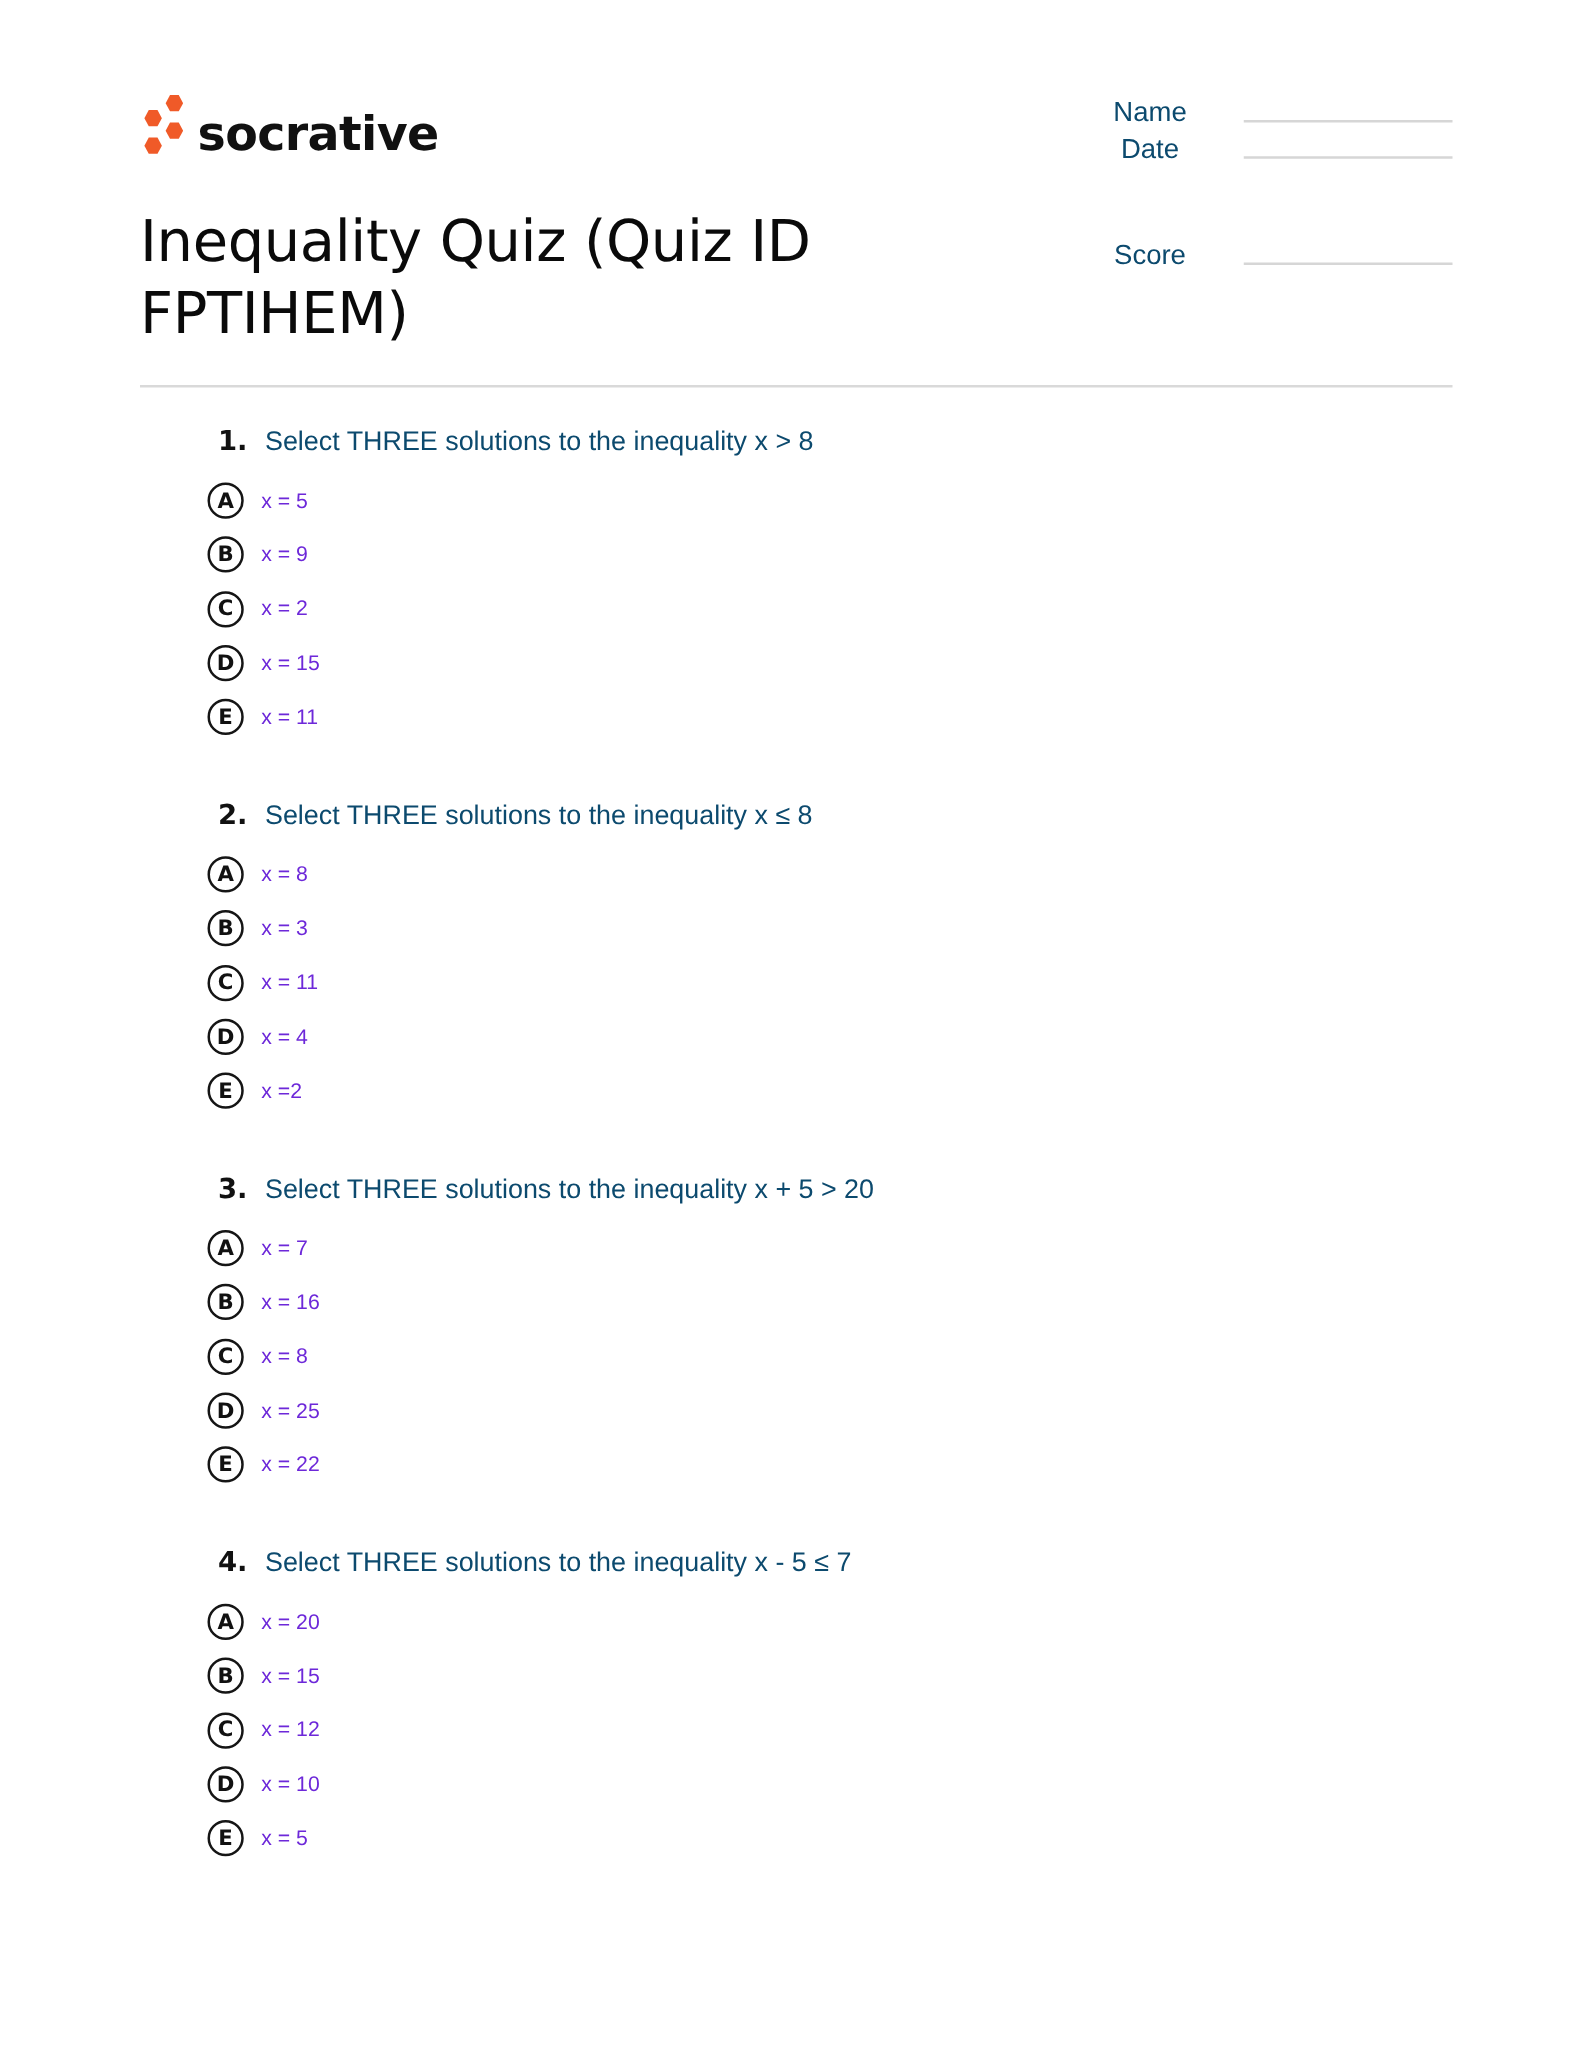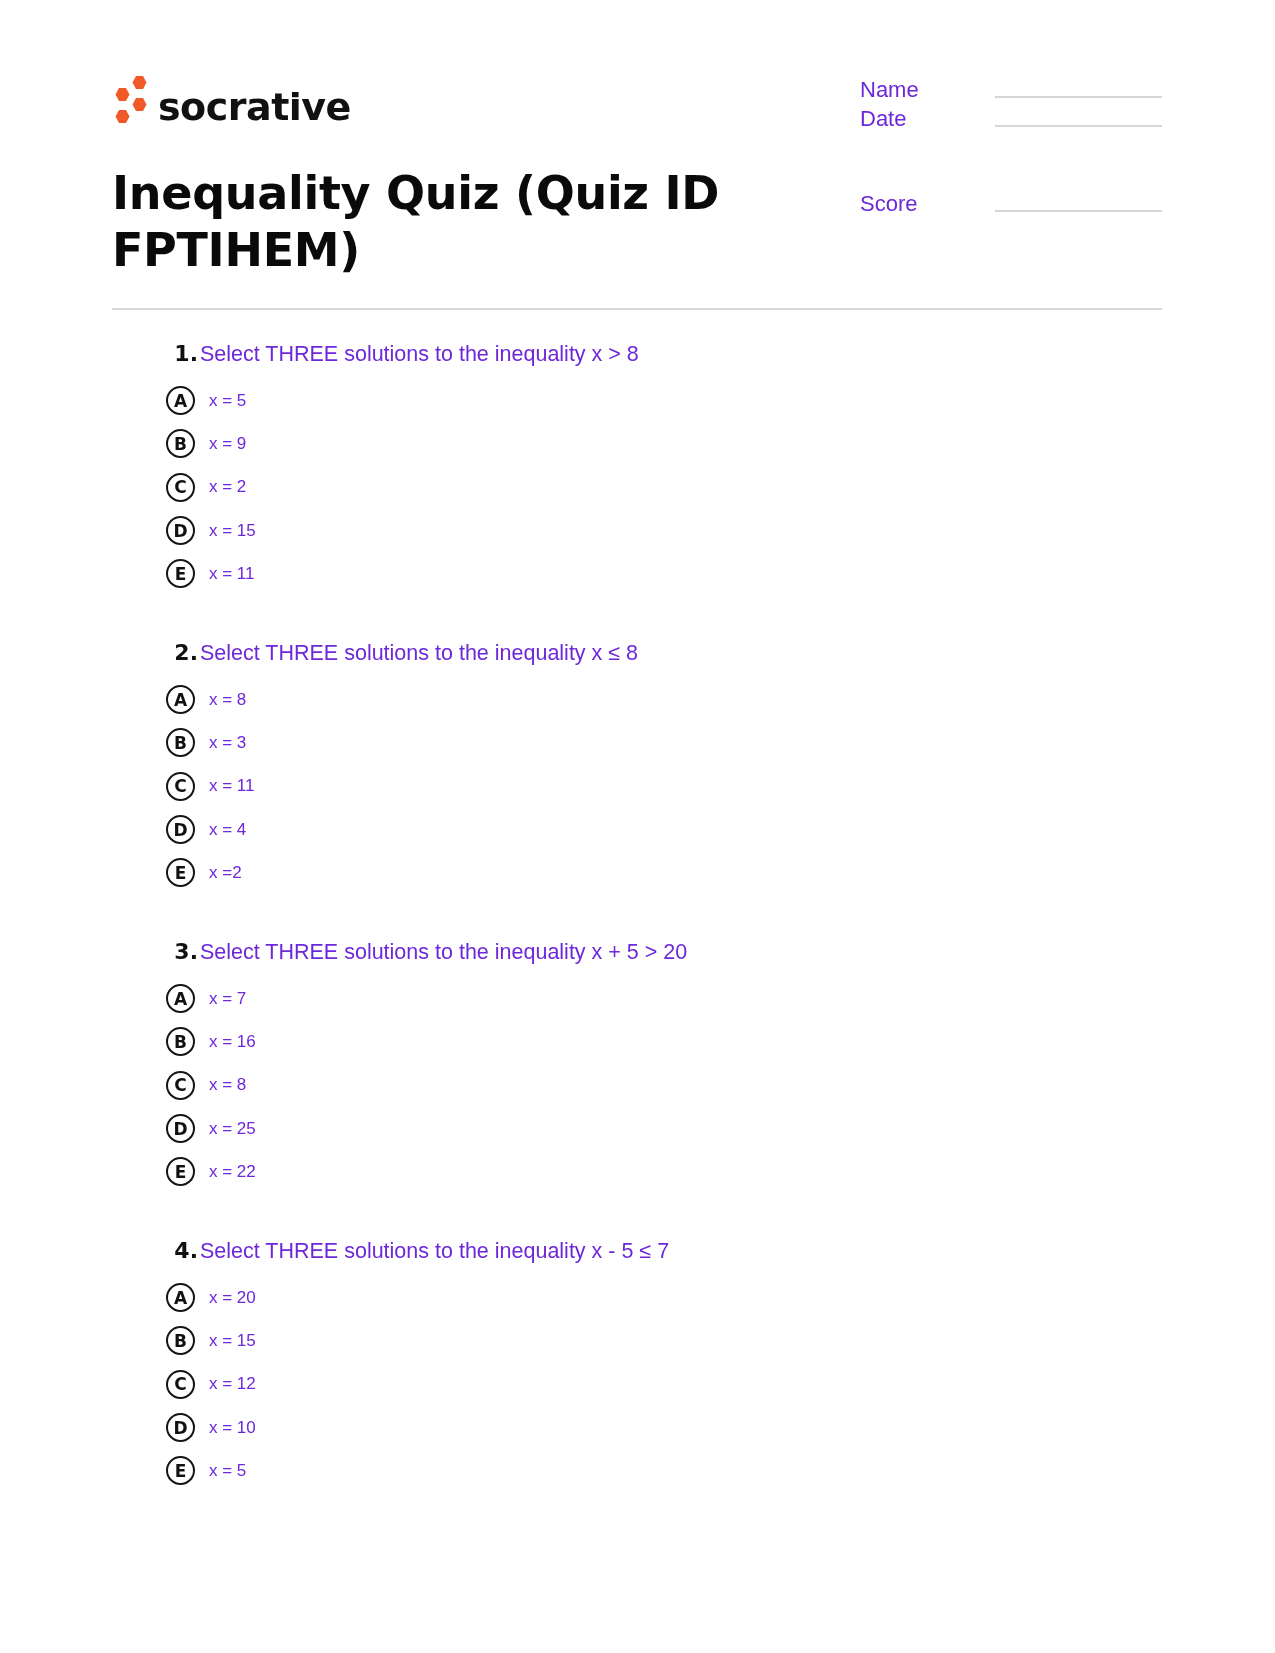--- a/index.html
+++ b/index.html
@@ -3,30 +3,30 @@
 <meta charset="utf-8">
 <style>
   html, body { margin: 0; padding: 0; background: #ffffff; }
   body { width: 1275px; height: 1653px; position: relative; overflow: hidden;
          font-family: "Liberation Sans", sans-serif; color: #111111; }
   .logo { position: absolute; left: 110px; top: 70px; height: 56px; display: flex; align-items: flex-end; }
   .logo svg { display: block; }
   .logo-text { font-family: "DejaVu Sans", sans-serif; font-size: 38px; font-weight: 600; letter-spacing: -0.5px;
                color: #111111; margin-left: 8px; line-height: 1; }
   .title { position: absolute; left: 112px; top: 165px; width: 620px; margin: 0;
-           font-family: "DejaVu Sans", sans-serif; font-weight: 700; font-size: 46px; line-height: 57px;
+           font-family: "DejaVu Sans", sans-serif; font-weight: 400; font-size: 46px; line-height: 57px;
            color: #0a0a0a; letter-spacing: -0.3px; }
   .field { position: absolute; display: flex; align-items: flex-end; }
-  .field-label { width: 120px; text-align: left; font-size: 22px; line-height: 24px; color: #6d28d9; }
+  .field-label { width: 120px; text-align: center; font-size: 22px; line-height: 24px; color: #0c4a6e; }
   .field-line { width: 167px; margin-left: 15px; border-bottom: 2px solid #d6d6d6; height: 0; margin-bottom: 4px; }
   .divider { position: absolute; left: 112px; top: 308px; width: 1050px; height: 0; border-top: 2px solid #d9d9d9; }
   .question { position: absolute; left: 160px; width: 900px; }
   .q-head { display: flex; align-items: baseline; height: 38px; }
   .q-num { width: 38px; text-align: right; font-family: "DejaVu Sans", sans-serif; font-weight: 700; font-size: 22px; }
-  .q-text { margin-left: 2px; font-size: 21.5px; color: #6d28d9; }
+  .q-text { margin-left: 14px; font-size: 21.5px; color: #0c4a6e; }
   .options { margin: 0; padding: 0; list-style: none; }
   .option { display: flex; align-items: center; height: 43.3px; }
   .opt-circle { width: 29px; height: 29px; border: 2px solid #151515; border-radius: 50%;
                 display: flex; align-items: center; justify-content: center; margin-left: 6px;
                 font-family: "DejaVu Sans", sans-serif; font-weight: 700; font-size: 17px; color: #111;
                 box-sizing: border-box; }
   .opt-text { margin-left: 14px; font-size: 17px; color: #6d28d9; }
 </style>
 </head>
 <body>

